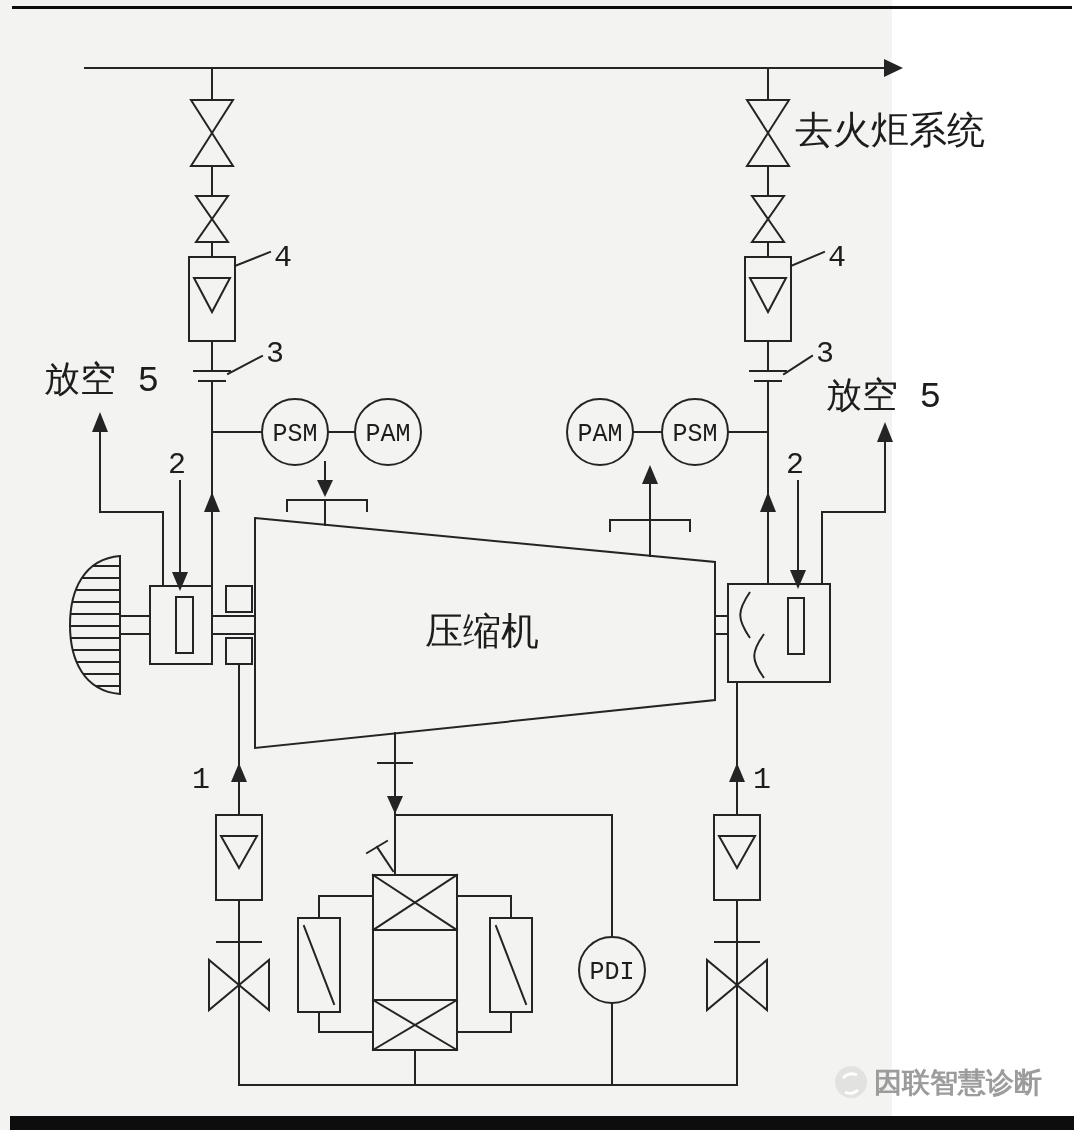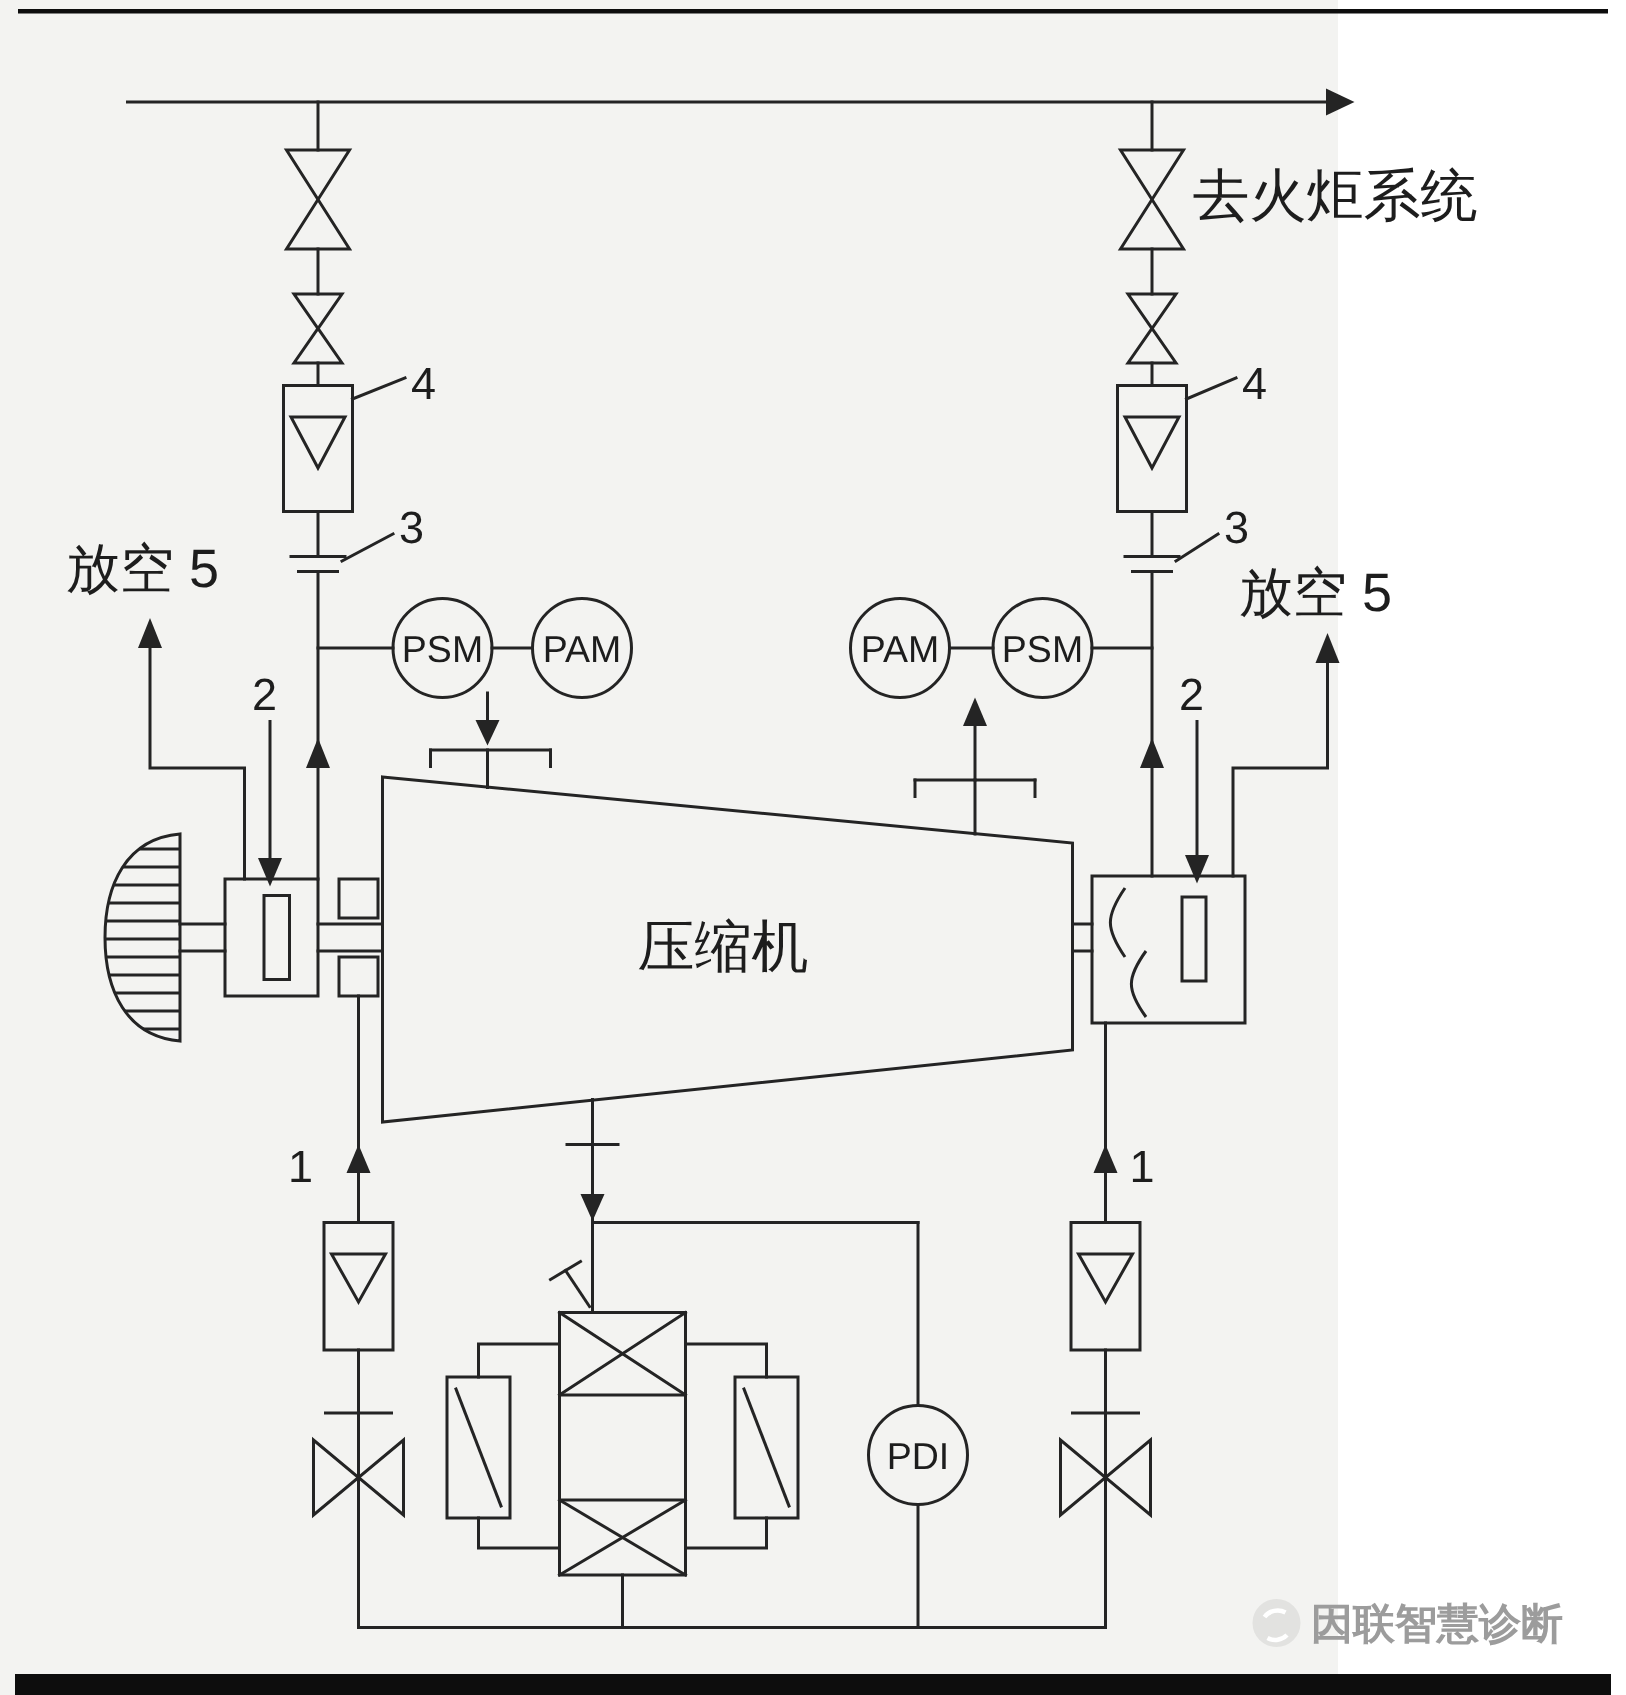--- a/index.html
+++ b/index.html
@@ -3,21 +3,21 @@
 <meta charset="utf-8">
 <style>
   :root{
     --bg:#f3f3f1;
     --line:#242424;
     --frame:#0d0d0d;
     --wm:#9c9c9c;
     --wmlogo:#e2e2e0;
   }
   html,body{margin:0;padding:0;background:#ffffff;}
-  .canvas{width:892px;height:1130px;background:var(--bg);position:relative;font-family:Liberation Sans, sans-serif;}
+  .canvas{width:892px;height:1130px;background:var(--bg);position:relative;font-family:Liberation Mono, monospace;}
   svg{display:block;}
   .pipe{stroke:var(--line);stroke-width:2;fill:none;stroke-linecap:square;}
   .sym{stroke:var(--line);stroke-width:2;fill:none;stroke-linejoin:miter;}
   .arrow{fill:var(--line);stroke:none;}
   .frame{fill:var(--frame);}
   text{fill:#1d1d1d;}
   .cjk-big{font-size:38px;}
   .cjk-mid{font-size:36px;}
   .num{font-size:30px;}
   .inst{font-size:25px;text-anchor:middle;}

